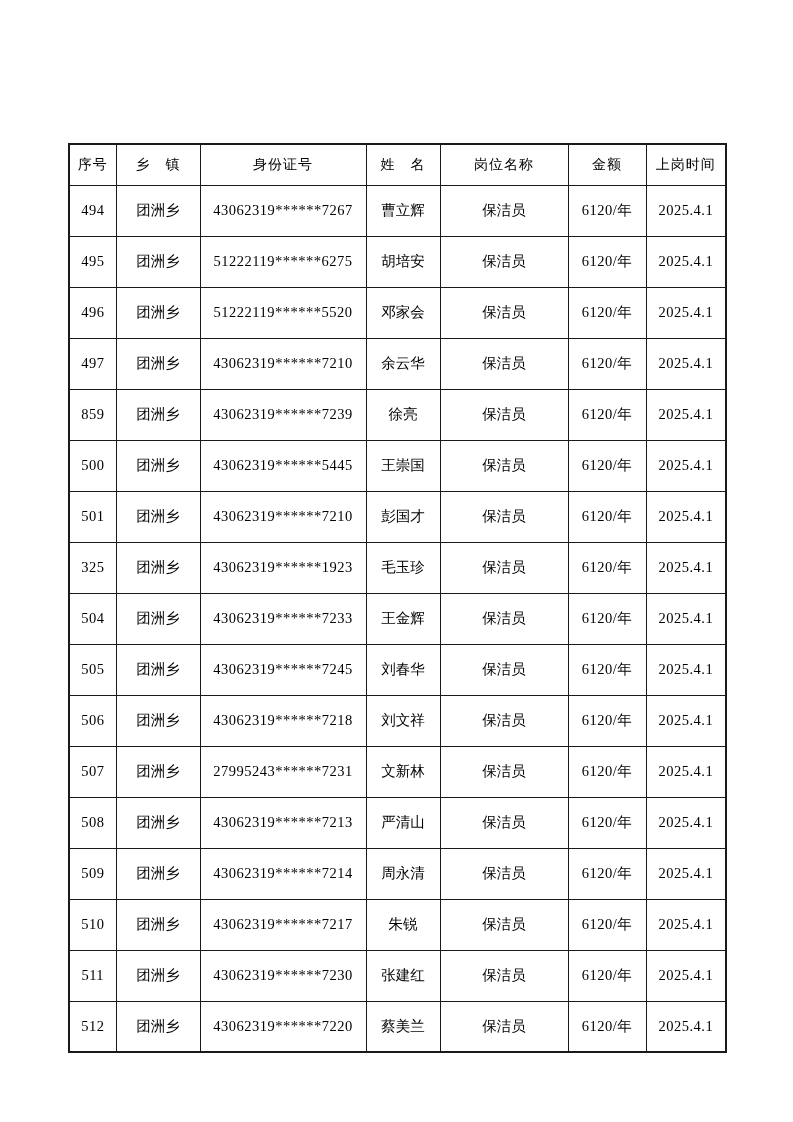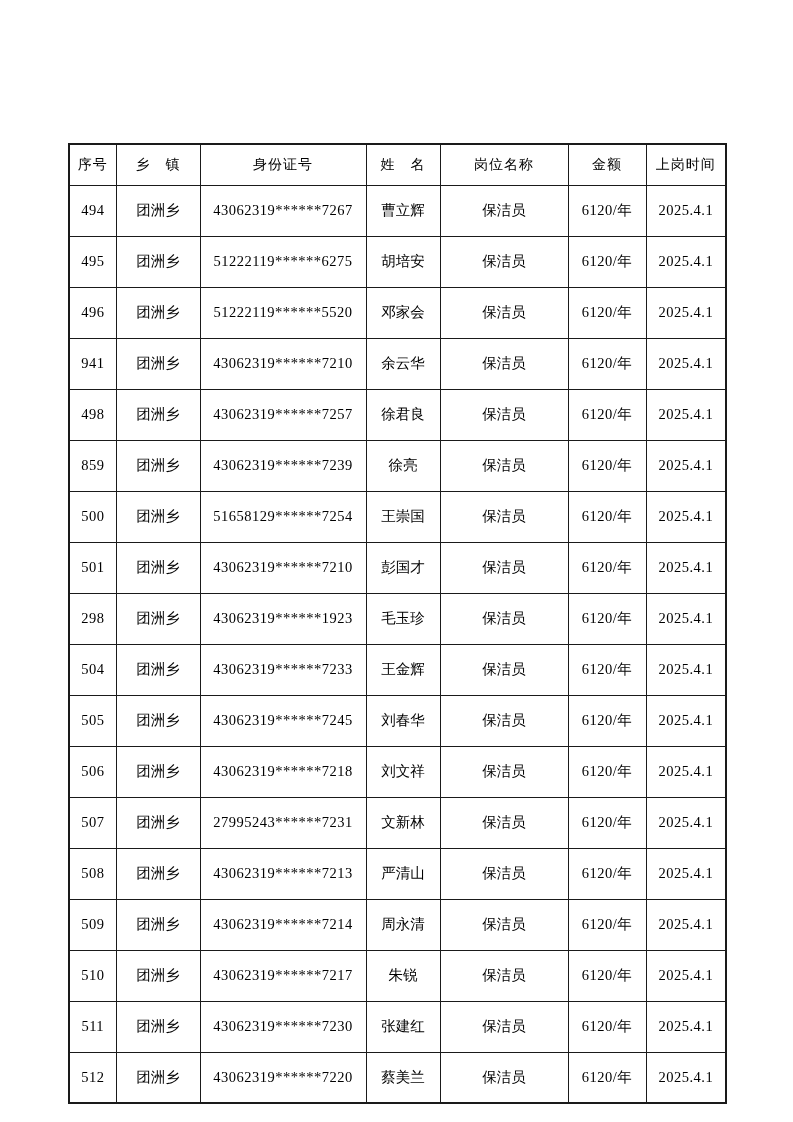--- a/index.html
+++ b/index.html
@@ -99,66 +99,57 @@
         <tr data-name="table-row">
           <td data-name="cell-serial-number">496</td>
           <td data-name="cell-township">团洲乡</td>
           <td data-name="cell-id-number">51222119******5520</td>
           <td data-name="cell-person-name">邓家会</td>
           <td data-name="cell-position-name">保洁员</td>
           <td data-name="cell-amount">6120/年</td>
           <td data-name="cell-start-date">2025.4.1</td>
         </tr>
         <tr data-name="table-row">
-          <td data-name="cell-serial-number">941</td>
+          <td data-name="cell-serial-number">497</td>
           <td data-name="cell-township">团洲乡</td>
           <td data-name="cell-id-number">43062319******7210</td>
           <td data-name="cell-person-name">余云华</td>
           <td data-name="cell-position-name">保洁员</td>
           <td data-name="cell-amount">6120/年</td>
           <td data-name="cell-start-date">2025.4.1</td>
         </tr>
         <tr data-name="table-row">
-          <td data-name="cell-serial-number">498</td>
-          <td data-name="cell-township">团洲乡</td>
-          <td data-name="cell-id-number">43062319******7257</td>
-          <td data-name="cell-person-name">徐君良</td>
-          <td data-name="cell-position-name">保洁员</td>
-          <td data-name="cell-amount">6120/年</td>
-          <td data-name="cell-start-date">2025.4.1</td>
-        </tr>
-        <tr data-name="table-row">
           <td data-name="cell-serial-number">859</td>
           <td data-name="cell-township">团洲乡</td>
           <td data-name="cell-id-number">43062319******7239</td>
           <td data-name="cell-person-name">徐亮</td>
           <td data-name="cell-position-name">保洁员</td>
           <td data-name="cell-amount">6120/年</td>
           <td data-name="cell-start-date">2025.4.1</td>
         </tr>
         <tr data-name="table-row">
           <td data-name="cell-serial-number">500</td>
           <td data-name="cell-township">团洲乡</td>
-          <td data-name="cell-id-number">51658129******7254</td>
+          <td data-name="cell-id-number">43062319******5445</td>
           <td data-name="cell-person-name">王崇国</td>
           <td data-name="cell-position-name">保洁员</td>
           <td data-name="cell-amount">6120/年</td>
           <td data-name="cell-start-date">2025.4.1</td>
         </tr>
         <tr data-name="table-row">
           <td data-name="cell-serial-number">501</td>
           <td data-name="cell-township">团洲乡</td>
           <td data-name="cell-id-number">43062319******7210</td>
           <td data-name="cell-person-name">彭国才</td>
           <td data-name="cell-position-name">保洁员</td>
           <td data-name="cell-amount">6120/年</td>
           <td data-name="cell-start-date">2025.4.1</td>
         </tr>
         <tr data-name="table-row">
-          <td data-name="cell-serial-number">298</td>
+          <td data-name="cell-serial-number">325</td>
           <td data-name="cell-township">团洲乡</td>
           <td data-name="cell-id-number">43062319******1923</td>
           <td data-name="cell-person-name">毛玉珍</td>
           <td data-name="cell-position-name">保洁员</td>
           <td data-name="cell-amount">6120/年</td>
           <td data-name="cell-start-date">2025.4.1</td>
         </tr>
         <tr data-name="table-row">
           <td data-name="cell-serial-number">504</td>
           <td data-name="cell-township">团洲乡</td>

